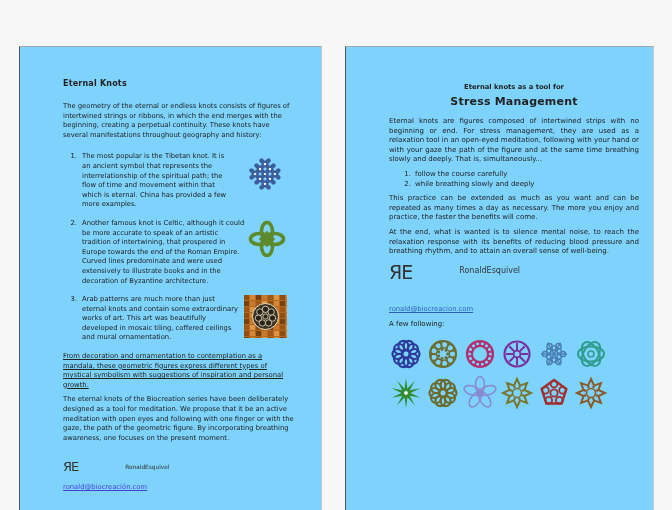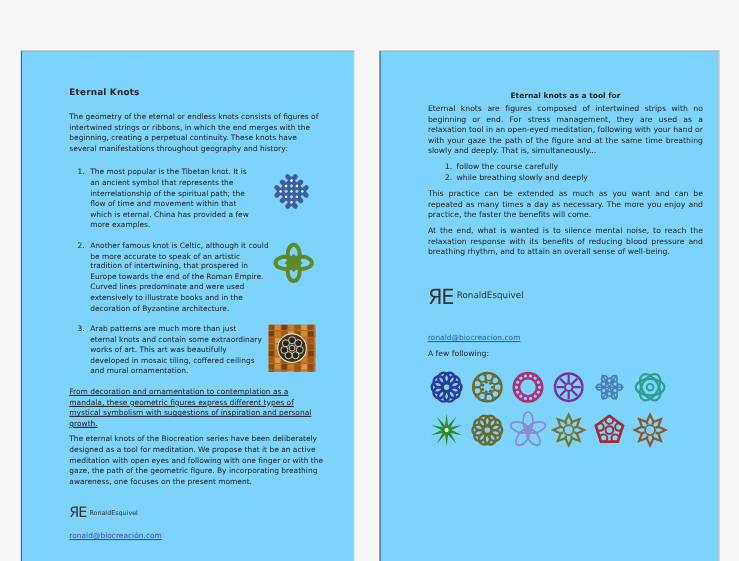--- a/index.html
+++ b/index.html
@@ -30,40 +30,40 @@
   .num{flex:none;width:14px;text-align:right;margin-right:5px;font-size:6.8px;line-height:9.6px;}
   .item-text{margin:0;font-size:6.8px;line-height:9.6px;}
   .li-1 .item-text{width:150px;}
   .li-2 .item-text{width:178px;}
   .li-3 .item-text{width:158px;}
   .knot-wrap{margin-left:auto;margin-right:8px;line-height:0;}
   .p2-l{margin:0 0 5px 0;text-decoration:underline;}
   .p3-l{margin:0 0 16px 0;}
 
   
-  .logo{display:flex;align-items:center;}
+  .logo{display:flex;align-items:center;gap:44px;}
   .monogram{font-weight:400;letter-spacing:-1px;color:#333;}
   .logo-names{display:flex;flex-direction:row;margin-left:3px;color:#333;}
   .logo-sm .monogram{font-size:13px;}
   .logo-sm .logo-names{font-size:5.8px;line-height:6.2px;}
   .logo-lg .monogram{font-size:19px;}
   .logo-lg .logo-names{font-size:8px;line-height:8.6px;}
 
   .email{display:inline-block;text-decoration:underline;font-size:6.8px;cursor:pointer;}
   .email-1{color:var(--link1,#4a3fd0);margin-top:9px;}
   .email-2{color:var(--link2,#2d5fb3);margin:0 0 7px 0;}
 
   
   .subtitle{font-size:6.8px;font-weight:bold;text-align:center;margin:0 0 4px 0;width:250px;}
   .title{font-size:11px;font-weight:bold;text-align:center;margin:0 0 9px 0;width:250px;letter-spacing:.2px;}
   .body-r{font-size:7px;line-height:9.6px;margin:0 0 5px 0;width:250px;text-align:justify;}
   .steps{margin:0 0 5px 0;}
   .step{display:flex;font-size:7px;line-height:9.6px;}
   .step .num{width:22px;margin-right:4px;font-size:7px;}
-  .p3-r{margin-bottom:24px;}
+  .p3-r{margin-bottom:4px;}
   .phone{font-size:7px;margin:0 0 19px 0;}
   .examples-label{font-size:7px;margin:0 0 9px 0;}
   .knot-grid{display:flex;flex-direction:column;gap:5px;}
   .knot-row{display:flex;gap:3px;}
   .knot-cell{width:34px;height:34px;line-height:0;}
 </style>
 </head>
 <body style="--link1: #4a3fd0; --link2: #2d5fb3; background: rgb(247, 247, 247); color: rgb(34, 34, 34);">
 
 <div class="page page-left">
@@ -203,20 +203,21 @@
       </span>
     </div>
 
     <a class="email email-1">ronald@biocreación.com</a>
   </div>
 </div>
 
 <div class="page page-right">
   <div class="content-r">
     <p class="subtitle">Eternal knots as a tool for</p>
+    <p class="title">Stress Management</p>
 
     <p class="body-r">Eternal knots are figures composed of intertwined strips with no beginning or end. For stress management, they are used as a relaxation tool in an open-eyed meditation, following with your hand or with your gaze the path of the figure and at the same time breathing slowly and deeply. That is, simultaneously...</p>
 
     <div class="steps">
       <div class="step">
         <span class="num">1.</span>
         <span>follow the course carefully</span>
       </div>
       <div class="step">
         <span class="num">2.</span>

